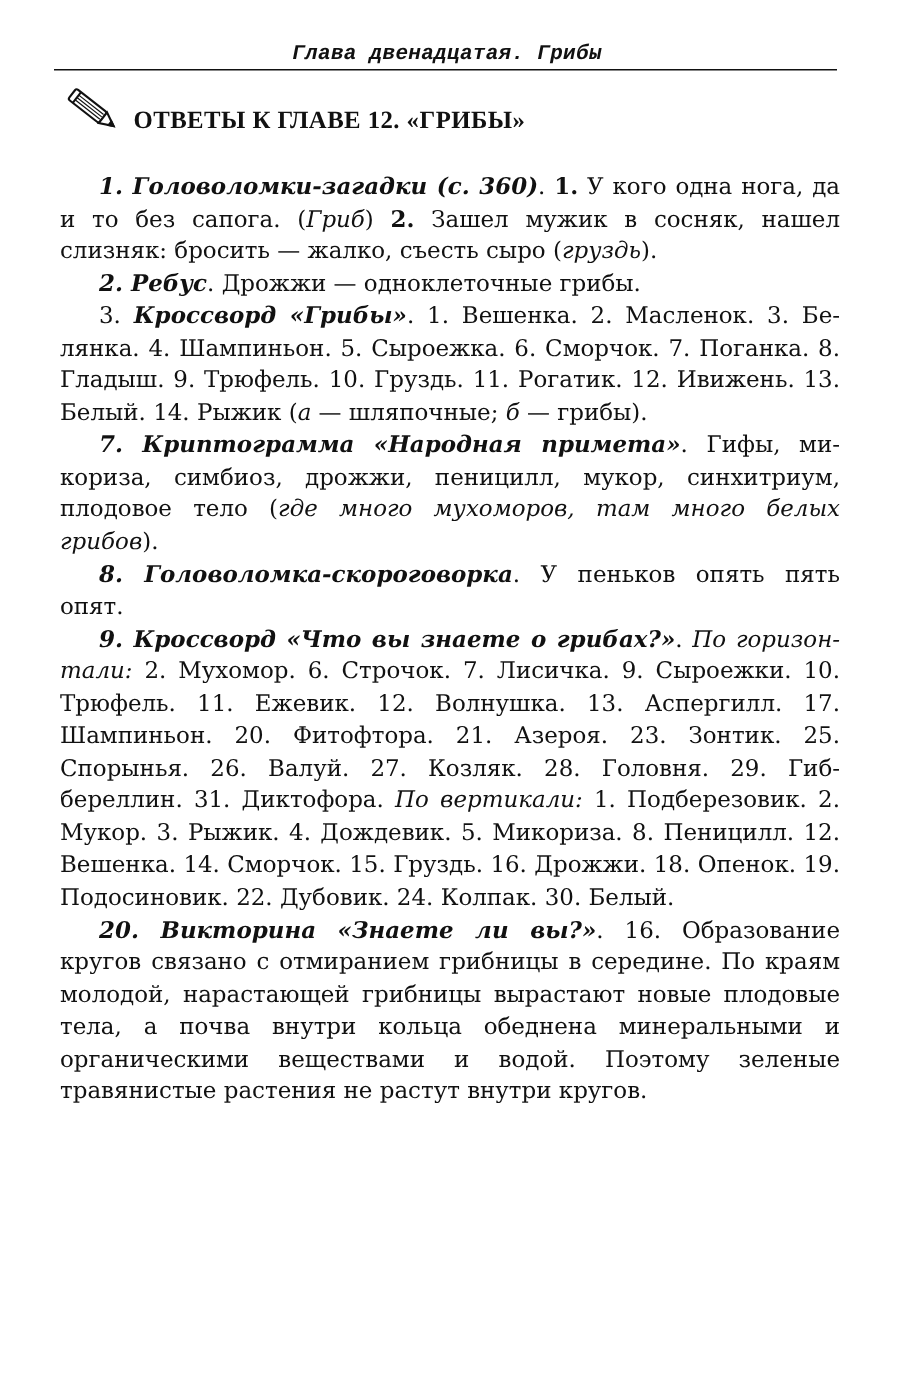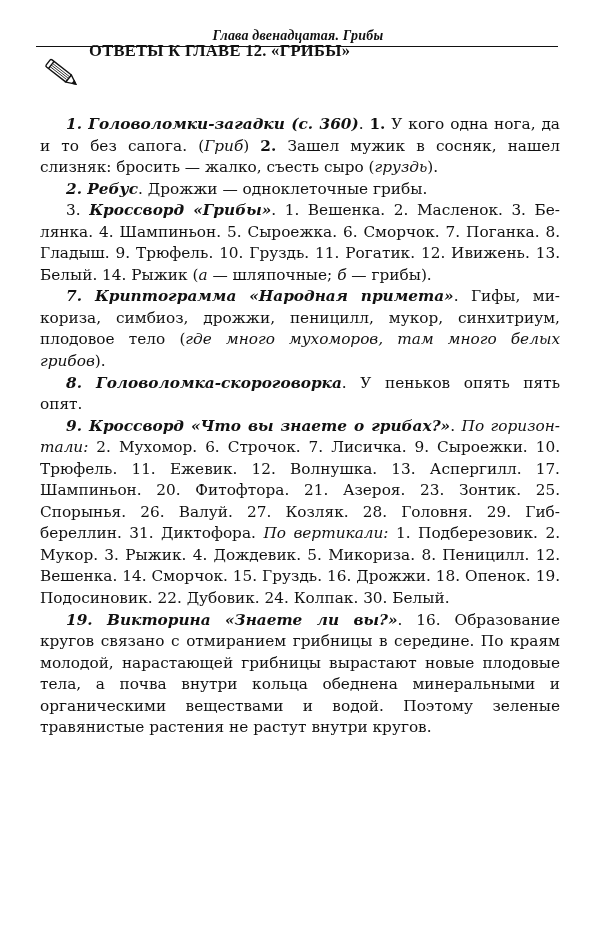--- a/index.html
+++ b/index.html
@@ -1,26 +1,26 @@
 <!DOCTYPE html>
 <html><head>
 <meta charset="utf-8">
 <style>
   html, body { margin: 0; padding: 0; background: #ffffff; }
   body { width: 600px; height: 931px; position: relative; overflow: hidden; color: #111; }
   .page { position: absolute; left: 36px; top: 0; width: 524px; }
   .running-head {
     position: absolute; left: 0; top: 28px; width: 524px; text-align: center;
-    font-family: Liberation Serif, serif; font-style: italic; font-weight: bold;
+    font-family: Liberation Mono, monospace; font-style: italic; font-weight: bold;
     font-size: 14px; letter-spacing: 0.2px;
   }
   .rule { position: absolute; left: 0; top: 46px; width: 522px; height: 0; border-top: 1.6px solid #111; }
   .pencil { position: absolute; left: 6px; top: 56px; width: 40px; height: 36px; }
   .chapter-title {
-    position: absolute; left: 53px; top: 41px;
+    position: absolute; left: 53px; top: 70px;
     font-family: "Liberation Serif", serif; font-weight: bold; font-size: 16.5px; letter-spacing: 0.3px;
   }
   .body {
     position: absolute; left: 4px; top: 114px; width: 520px;
     font-family: "DejaVu Serif", serif; font-size: 15.3px; line-height: 21.55px;
     text-align: justify; hyphens: manual;
   }
   .para { margin: 0; text-indent: 26px; }
   .b-i { font-weight: bold; font-style: italic; }
   .i { font-style: italic; }
@@ -47,15 +47,15 @@
 
   <div class="chapter-title">ОТВЕТЫ К ГЛАВЕ 12. «ГРИБЫ»</div>
 
   <div class="body" id="answers">
       <p class="para"><span class="b-i">1. </span><span class="b-i">Головоломки-загадки (с. 360)</span><span>. </span><span class="b">1.</span><span> У кого одна нога, да и то без сапога. (</span><span class="i">Гриб</span><span>) </span><span class="b">2.</span><span> Зашел мужик в сосняк, на­шел слизняк: бросить — жалко, съесть сыро (</span><span class="i">груздь</span><span>).</span></p>
       <p class="para"><span class="b-i">2. </span><span class="b-i">Ребус</span><span>. Дрожжи — одноклеточные грибы.</span></p>
       <p class="para"><span class="">3. </span><span class="b-i">Кроссворд «Грибы»</span><span>. 1. Вешенка. 2. Масленок. 3. Бе­лянка. 4. Шампиньон. 5. Сыроежка. 6. Сморчок. 7. Поган­ка. 8. Гладыш. 9. Трюфель. 10. Груздь. 11. Рогатик. 12. Ивижень. 13. Белый. 14. Рыжик (</span><span class="i">а</span><span> — шляпочные; </span><span class="i">б</span><span> — грибы).</span></p>
       <p class="para"><span class="b-i">7. </span><span class="b-i">Криптограмма «Народная примета»</span><span>. Гифы, ми­кориза, симбиоз, дрожжи, пеницилл, мукор, синхитриум, плодовое тело (</span><span class="i">где много мухоморов, там много белых грибов</span><span>).</span></p>
       <p class="para"><span class="b-i">8. </span><span class="b-i">Головоломка-скороговорка</span><span>. У пеньков опять пять опят.</span></p>
       <p class="para"><span class="b-i">9. </span><span class="b-i">Кроссворд «Что вы знаете о грибах?»</span><span>. </span><span class="i">По горизон­тали:</span><span> 2. Мухомор. 6. Строчок. 7. Лисичка. 9. Сыроежки. 10. Трюфель. 11. Ежевик. 12. Волнушка. 13. Аспергилл. 17. Шампиньон. 20. Фитофтора. 21. Азероя. 23. Зонтик. 25. Спорынья. 26. Валуй. 27. Козляк. 28. Головня. 29. Гиб­береллин. 31. Диктофора. </span><span class="i">По вертикали:</span><span> 1. Подберезовик. 2. Мукор. 3. Рыжик. 4. Дождевик. 5. Микориза. 8. Пени­цилл. 12. Вешенка. 14. Сморчок. 15. Груздь. 16. Дрожжи. 18. Опенок. 19. Подосиновик. 22. Дубовик. 24. Колпак. 30. Белый.</span></p>
-      <p class="para"><span class="b-i">19. </span><span class="b-i">Викторина «Знаете ли вы?»</span><span>. 16. Образование кругов связано с отмиранием грибницы в середине. По краям молодой, нарастающей грибницы вырастают но­вые плодовые тела, а почва внутри кольца обеднена ми­неральными и органическими веществами и водой. По­этому зеленые травянистые растения не растут внутри кругов.</span></p>
+      <p class="para"><span class="b-i">20. </span><span class="b-i">Викторина «Знаете ли вы?»</span><span>. 16. Образование кругов связано с отмиранием грибницы в середине. По краям молодой, нарастающей грибницы вырастают но­вые плодовые тела, а почва внутри кольца обеднена ми­неральными и органическими веществами и водой. По­этому зеленые травянистые растения не растут внутри кругов.</span></p>
     </div>
 </div>
 
 </body></html>

